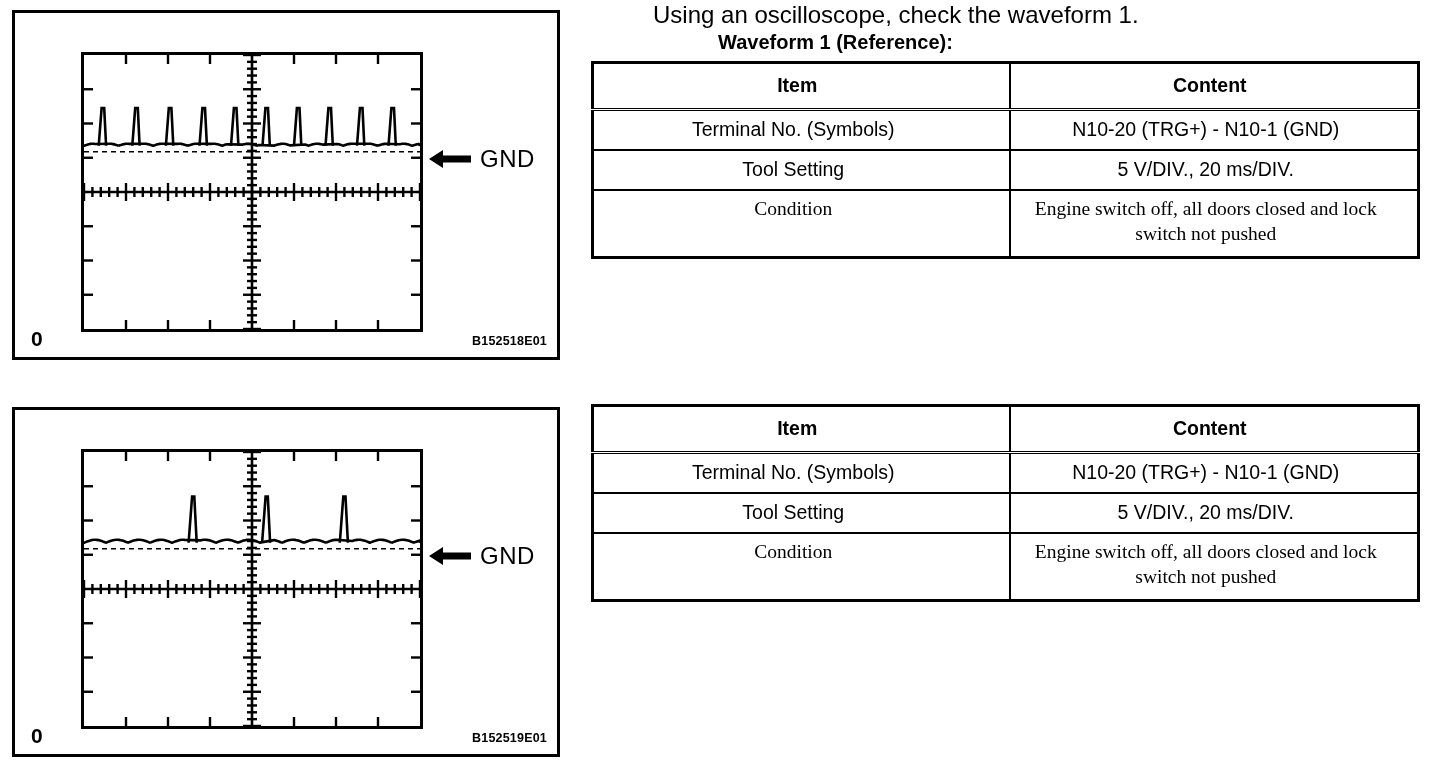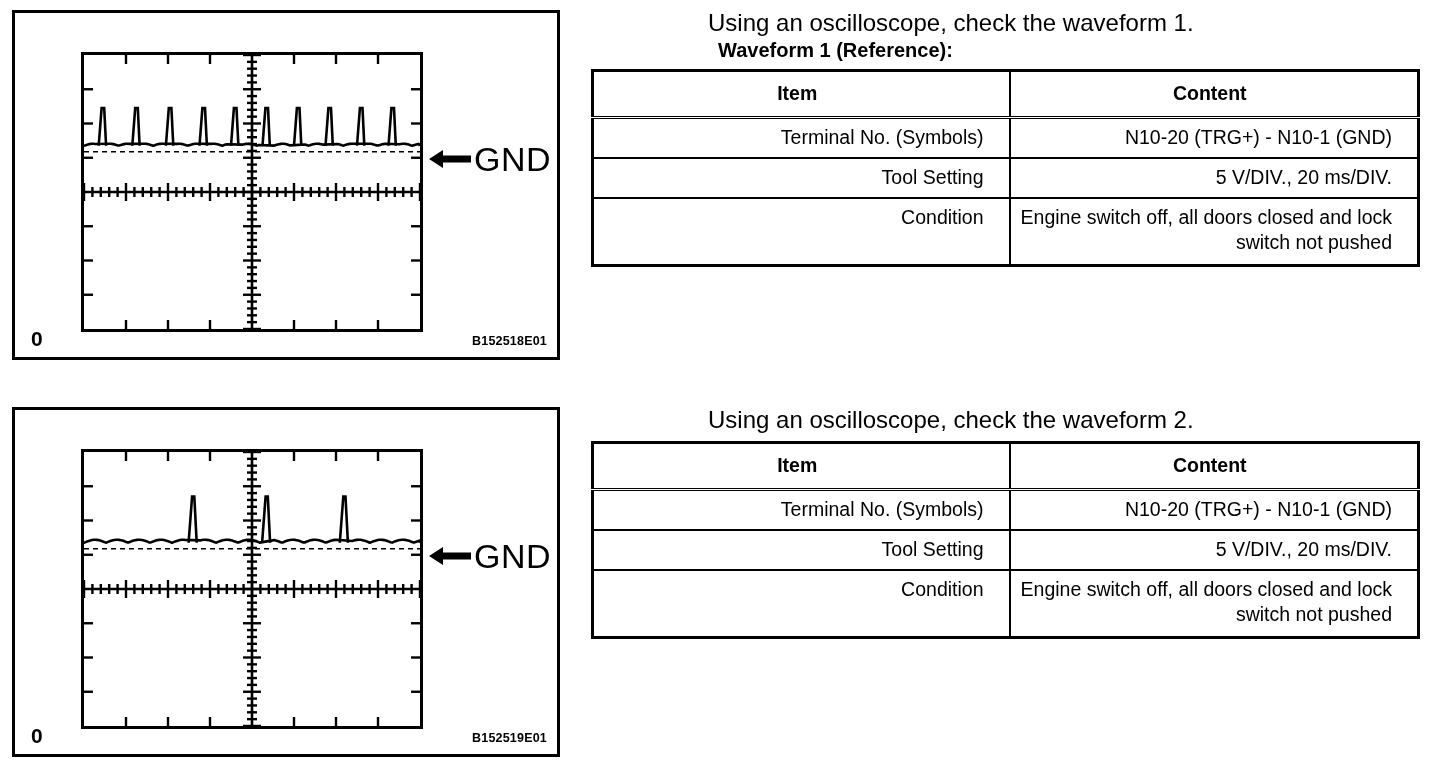--- a/index.html
+++ b/index.html
@@ -12,35 +12,35 @@
   
   .fig-panel{position:absolute;left:12px;top:10px;width:548px;height:350px;border:3px solid #000;box-sizing:border-box;background:#fff;}
   .scope{position:absolute;left:66px;top:39px;width:342px;height:280px;border:3px solid #000;box-sizing:border-box;background:#fff;}
   .scope svg{display:block;width:100%;height:100%;}
 
   .zero-mark{position:absolute;left:16px;bottom:8px;font-size:21px;font-weight:bold;line-height:1;}
   .fig-code{position:absolute;right:10px;bottom:9px;font-size:12.5px;font-weight:bold;letter-spacing:.2px;}
 
   .gnd-wrap{position:absolute;left:414px;top:131px;display:flex;align-items:center;height:30px;}
   .gnd-arrow{display:block;}
-  .gnd-label{font-size:34px;letter-spacing:.5px;margin-left:3px;line-height:1;}
+  .gnd-label{font-size:24px;letter-spacing:.5px;margin-left:9px;line-height:1;}
 
   
   .right{position:absolute;left:591px;top:0;width:840px;}
-  .instruction{font-size:24px;line-height:1.16;margin-left:117px;padding-top:9px;white-space:nowrap;}
+  .instruction{font-size:24px;line-height:1.16;margin-left:62px;padding-top:1px;white-space:nowrap;}
   .wf-title{font-size:20px;font-weight:bold;line-height:1.16;margin-left:127px;margin-top:2px;white-space:nowrap;}
 
   table.spec{border-collapse:collapse;width:829px;margin-top:7px;table-layout:fixed;border:3px solid #000;}
   table.spec col.c1{width:417px;}
-  table.spec th,table.spec td{border:2px solid #000;padding:6px 25px 7px 9px;font-size:19.5px;line-height:1.28;vertical-align:top;text-align:right;}
+  table.spec th,table.spec td{border:2px solid #000;padding:6px 25px 7px 9px;font-size:19.5px;line-height:1.28;vertical-align:top;text-align:center;}
   table.spec thead th{text-align:center;font-weight:bold;padding:9px 17px 10px 9px;}
   table.spec thead tr{border-bottom:2px solid #000;}
   table.spec tbody tr.first-body td{border-top:3px double #000;}
   table.spec tbody td{height:22px;}
-  table.spec td.tall{padding-bottom:9px;}
+  table.spec td.tall{padding-bottom:9px;font-family:Liberation Serif, serif;}
 </style>
 </head>
 <body>
 
 <div id="root">
   <div class="section s1">
 
     <div class="fig-panel">
       <div class="scope">
           <svg viewBox="0 0 336 274" preserveAspectRatio="none">
@@ -335,21 +335,20 @@
       <div class="fig-code">B152519E01</div>
       <div class="gnd-wrap">
         <svg class="gnd-arrow" width="42" height="22" viewBox="0 0 42 22">
           <polygon points="0,11 14,2 14,7.5 42,7.5 42,14.5 14,14.5 14,20" fill="#000"></polygon>
         </svg>
         <span class="gnd-label">GND</span>
       </div>
     </div>
 
     <div class="right">
-      <div class="instruction">Using an oscilloscope, check the waveform 2.</div>
       <table class="spec">
         <colgroup>
             <col class="c1">
             <col>
           </colgroup>
         <thead>
           <tr>
             <th>Item</th>
             <th>Content</th>
           </tr>

